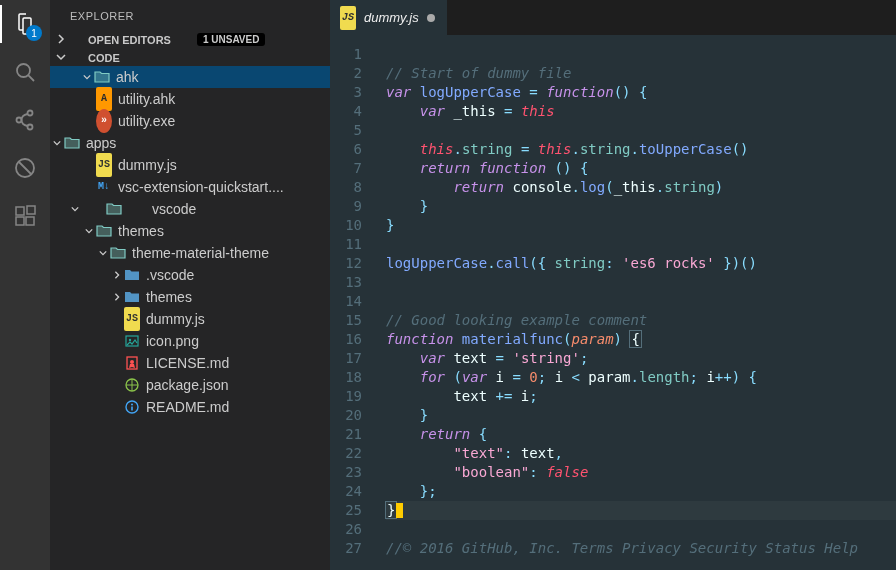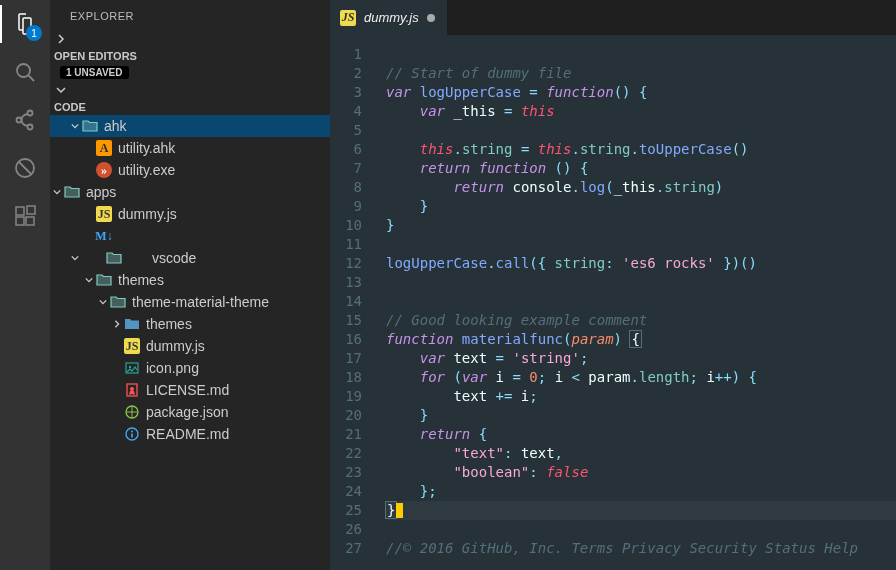--- a/index.html
+++ b/index.html
@@ -69,29 +69,28 @@
     }
     .sidebar-title {
       padding: 10px 20px 8px;
       font-size: 11px;
       text-transform: uppercase;
       letter-spacing: 0.5px;
       color: #bdbdbd;
     }
     .section-header {
       display: flex;
-      align-items: flex-start;
+      align-items: flex-end;
       padding: 2px 4px;
       font-size: 11px;
       font-weight: 700;
       text-transform: uppercase;
       color: #c9c9c9;
       cursor: pointer;
-      gap: 4px;
-      flex-direction: column;
+      gap: 20px;
     }
     .section-header .chev {
       width: 14px;
       height: 14px;
       display: inline-flex;
       align-items: center;
       justify-content: center;
     }
     .unsaved-badge {
       background: #000000;
@@ -127,24 +126,24 @@
     .tree-row .icon {
       width: 16px;
       height: 16px;
       margin-right: 6px;
       display: inline-flex;
       align-items: center;
       justify-content: center;
     }
     
     .ficon {
-      width: 16px; height: 16px;
+      width: 16px; height: 24px;
       display: inline-flex; align-items: center; justify-content: center;
-      font-size: 12px; font-weight: 700; border-radius: 2px;
-      font-family: Liberation Serif, serif;
+      font-size: 10px; font-weight: 700; border-radius: 2px;
+      font-family: Liberation Mono, monospace;
     }
     .js-ic { background: #f0db4f; color: #323330; }
     .ahk-ic { background: #ff9800; color: #2b2b2b; }
     .exe-ic { background: #d05030; color: #fff; border-radius: 50%; }
     .md-ic { color: #42a5f5; }
     
     .editor {
       flex: 1;
       background: #263238;
       display: flex;
@@ -271,21 +270,21 @@
   <div class="section-header">
     <span class="chev">
       <svg width="10" height="10" viewBox="0 0 10 10">
           <path d="M1 3 L5 7 L9 3" stroke="#ccc" stroke-width="1.5" fill="none"></path>
         </svg>
     </span>
     <span>Code</span>
   </div>
 
   <div class="tree" id="file-tree">
-      <div class="tree-row active" style="padding-left: 18px;">
+      <div class="tree-row active" style="padding-left: 30px;">
         <span class="chev">
           <svg width="8" height="8" viewBox="0 0 10 10">
             <path d="M1 3 L5 7 L9 3" stroke="#ccc" stroke-width="1.6" fill="none"></path>
           </svg>
         </span>
         <span class="icon">
           <svg width="16" height="16" viewBox="0 0 16 16">
             <path fill="#80cbc4" d="M1 3h5l1.5 1.5H15V13H1z" opacity="0.35"></path>
             <path fill="none" stroke="#80cbc4" stroke-width="1.2" d="M1 3h5l1.5 1.5H15V13H1z"></path>
           </svg>
@@ -325,20 +324,21 @@
         <span class="icon">
           <span class="ficon js-ic">JS</span>
         </span>
         <span>dummy.js</span>
       </div>
       <div class="tree-row" style="padding-left: 32px;">
         <span class="chev"></span>
         <span class="icon">
           <span class="ficon md-ic">M↓</span>
         </span>
+        <span>vsc-extension-quickstart....</span>
       </div>
       <div class="tree-row" style="padding-left: 18px; gap: 24px;">
         <span class="chev">
           <svg width="8" height="8" viewBox="0 0 10 10">
             <path d="M1 3 L5 7 L9 3" stroke="#ccc" stroke-width="1.6" fill="none"></path>
           </svg>
         </span>
         <span class="icon">
           <svg width="16" height="16" viewBox="0 0 16 16">
             <path fill="#80cbc4" d="M1 3h5l1.5 1.5H15V13H1z" opacity="0.35"></path>
@@ -367,20 +367,33 @@
             <path d="M1 3 L5 7 L9 3" stroke="#ccc" stroke-width="1.6" fill="none"></path>
           </svg>
         </span>
         <span class="icon">
           <svg width="16" height="16" viewBox="0 0 16 16">
             <path fill="#80cbc4" d="M1 3h5l1.5 1.5H15V13H1z" opacity="0.35"></path>
             <path fill="none" stroke="#80cbc4" stroke-width="1.2" d="M1 3h5l1.5 1.5H15V13H1z"></path>
           </svg>
         </span>
         <span>theme-material-theme</span>
+      </div>
+      <div class="tree-row" style="padding-left: 60px;">
+        <span class="chev">
+          <svg width="8" height="8" viewBox="0 0 10 10">
+            <path d="M3 1 L7 5 L3 9" stroke="#ccc" stroke-width="1.6" fill="none"></path>
+          </svg>
+        </span>
+        <span class="icon">
+          <svg width="16" height="16" viewBox="0 0 16 16">
+            <path fill="#5294c4" d="M1 3h5l1.5 1.5H15V13H1z"></path>
+          </svg>
+        </span>
+        <span>.vscode</span>
       </div>
       <div class="tree-row" style="padding-left: 60px;">
         <span class="chev">
           <svg width="8" height="8" viewBox="0 0 10 10">
             <path d="M3 1 L7 5 L3 9" stroke="#ccc" stroke-width="1.6" fill="none"></path>
           </svg>
         </span>
         <span class="icon">
           <svg width="16" height="16" viewBox="0 0 16 16">
             <path fill="#5294c4" d="M1 3h5l1.5 1.5H15V13H1z"></path>

